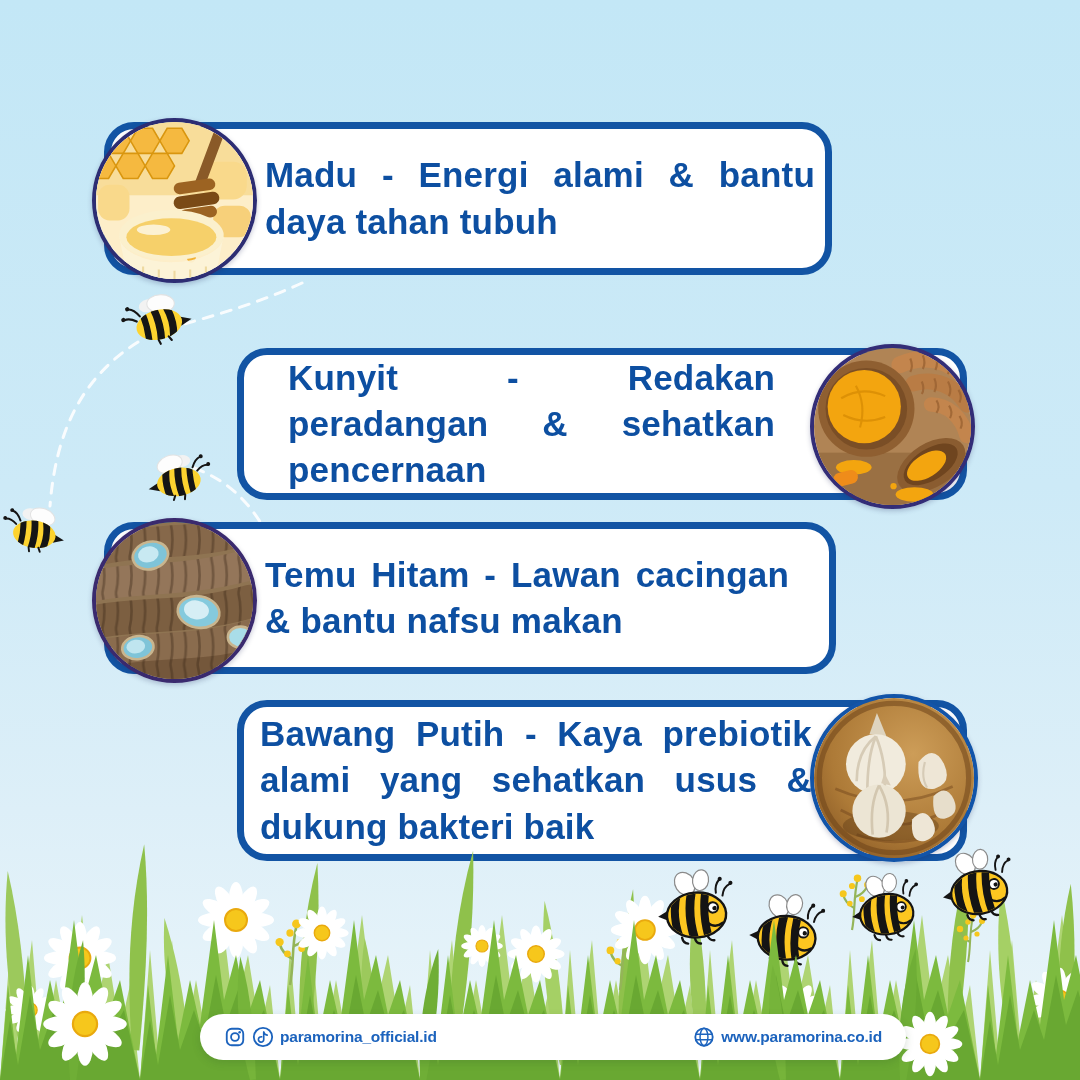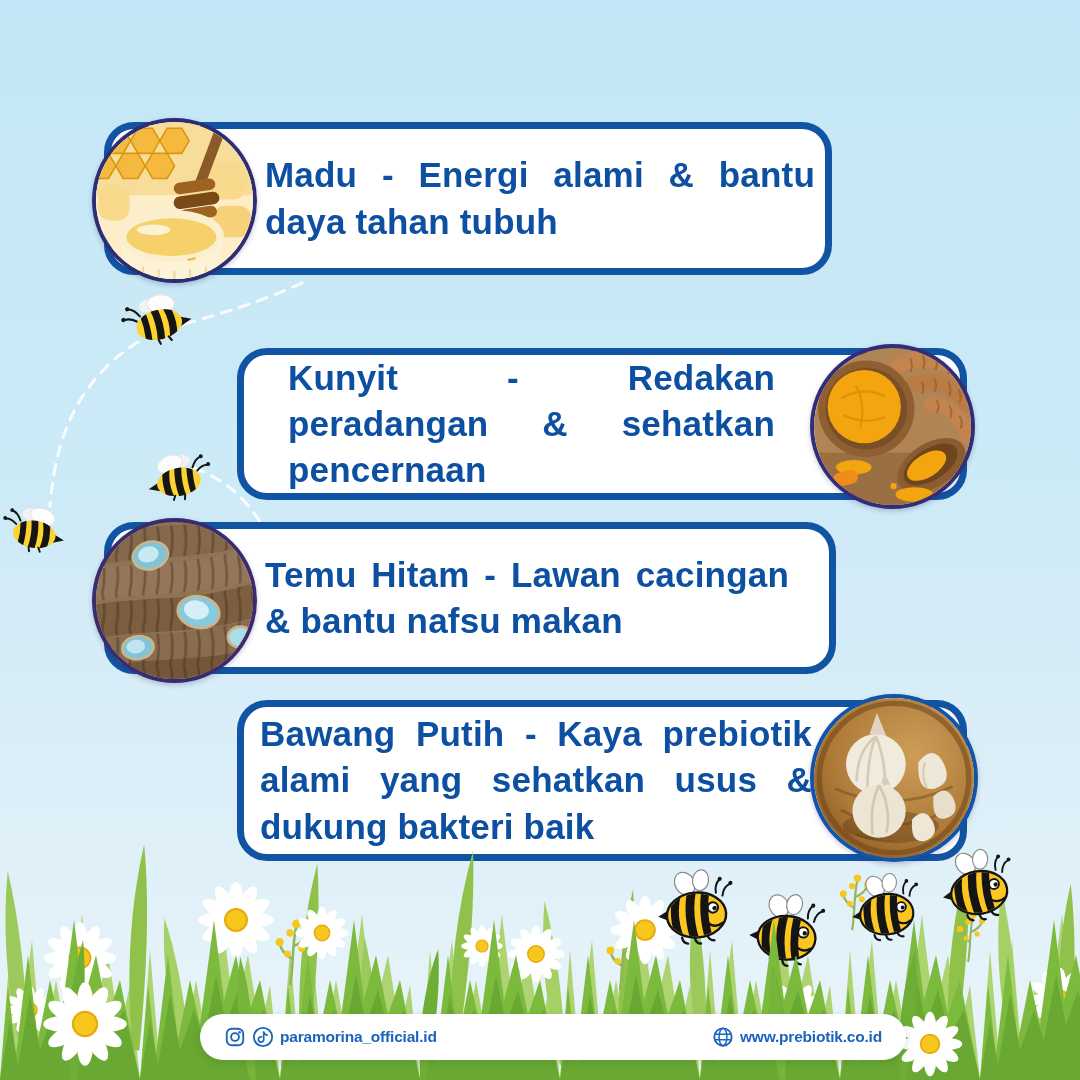--- a/index.html
+++ b/index.html
@@ -459,17 +459,17 @@
         <path d="M12.8,6.5 v8.1 a2.9,2.9 0 1 1 -2.3,-2.8 M12.8,6.5 c0.4,2 1.7,3.2 3.8,3.4" fill="none" stroke="#1c63bd" stroke-width="1.8" stroke-linecap="round"></path>
       </svg>
       <span class="txt">paramorina_official.id</span>
     </div>
     <div class="footer-group">
       <svg class="footer-icon" viewBox="0 0 24 24">
         <circle cx="12" cy="12" r="9.5" fill="none" stroke="#1c63bd" stroke-width="2"></circle>
         <ellipse cx="12" cy="12" rx="4.3" ry="9.5" fill="none" stroke="#1c63bd" stroke-width="1.6"></ellipse>
         <path d="M3,9 h18 M3,15 h18" stroke="#1c63bd" stroke-width="1.6" fill="none"></path>
       </svg>
-      <span class="txt">www.prebiotik.co.id</span>
+      <span class="txt">www.paramorina.co.id</span>
     </div>
   </div>
 
 </div>
 
 </body></html>

